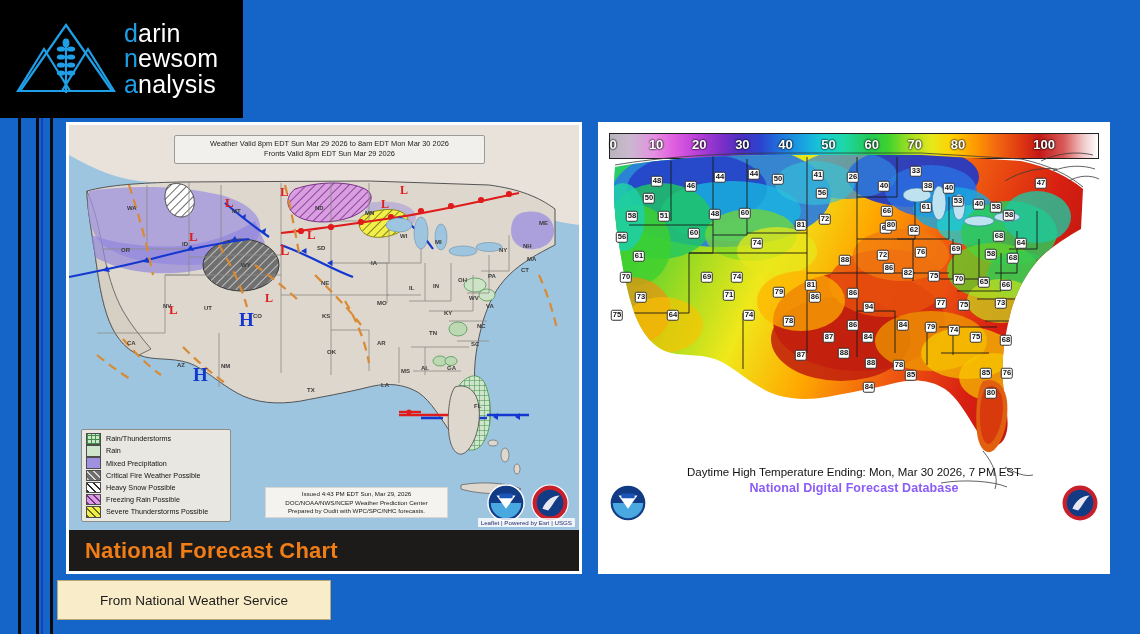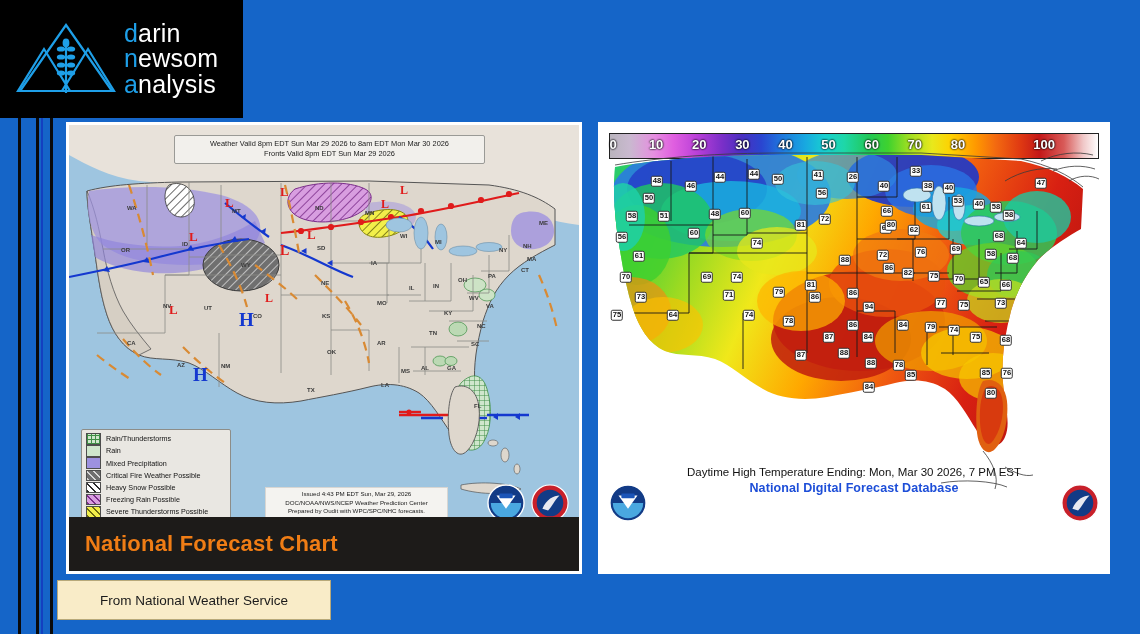--- a/index.html
+++ b/index.html
@@ -27,21 +27,21 @@
   .logo-text{margin-left:6px;line-height:1.02;}
   .logo-line{font-size:25px;font-weight:400;color:#ffffff;letter-spacing:.2px;}
   .logo-line .hl{color:#1e9fe8;}
 
   
   .panel{position:absolute;background:#ffffff;box-sizing:border-box;}
   .panel-left{left:66px;top:122px;width:516px;height:452px;}
   .panel-right{left:598px;top:122px;width:512px;height:452px;}
   .panel-inner{position:absolute;left:3px;top:3px;right:3px;bottom:44px;overflow:hidden;background:#9ec5e0;}
   .panel-title{
-    position:absolute;left:3px;right:3px;bottom:3px;height:54px;background:#1d1b19;
+    position:absolute;left:3px;right:3px;bottom:3px;height:41px;background:#1d1b19;
     display:flex;align-items:center;
   }
   .panel-title span{
     color:#f07d15;font-size:22px;font-weight:bold;margin-left:16px;letter-spacing:.2px;
   }
 
   
   .fmap{position:absolute;inset:0;background:#9ec5e0;}
   .hdrbox{
     position:absolute;left:105px;top:10px;width:305px;
@@ -85,21 +85,21 @@
       #ffd000 70%, #ff9800 75%, #f36a10 79%, #e03a12 84%,
       #c41818 88%, #d85a58 93%, #f0c8c8 97%, #ffffff 100%);
     border:1px solid #222;box-sizing:border-box;
   }
   .cb-lab{position:absolute;top:12px;font-size:13px;font-weight:bold;color:#fff;
     text-shadow:0 0 2px #000,0 0 2px #000;transform:translateX(-50%);}
   .cap{
     position:absolute;left:0;right:0;bottom:34px;text-align:center;line-height:1.3;
   }
   .cap .c1{font-size:11.5px;color:#111;}
-  .cap .c2{font-size:12.5px;color:#1d4ed8;font-weight:bold;letter-spacing:.1px;}
+  .cap .c2{font-size:12.5px;color:#8b5cf6;font-weight:bold;letter-spacing:.1px;}
   .cap .c3{font-size:11px;color:#111;}
   .tnum{
     position:absolute;font-size:7.6px;font-weight:bold;color:#111;
     background:#fff;border:1px solid #333;border-radius:2px;padding:0 1px;
     line-height:1.12;transform:translate(-50%,-50%);white-space:nowrap;
   }
 
   
   .caption-box{
     position:absolute;left:57px;top:580px;width:274px;height:40px;

